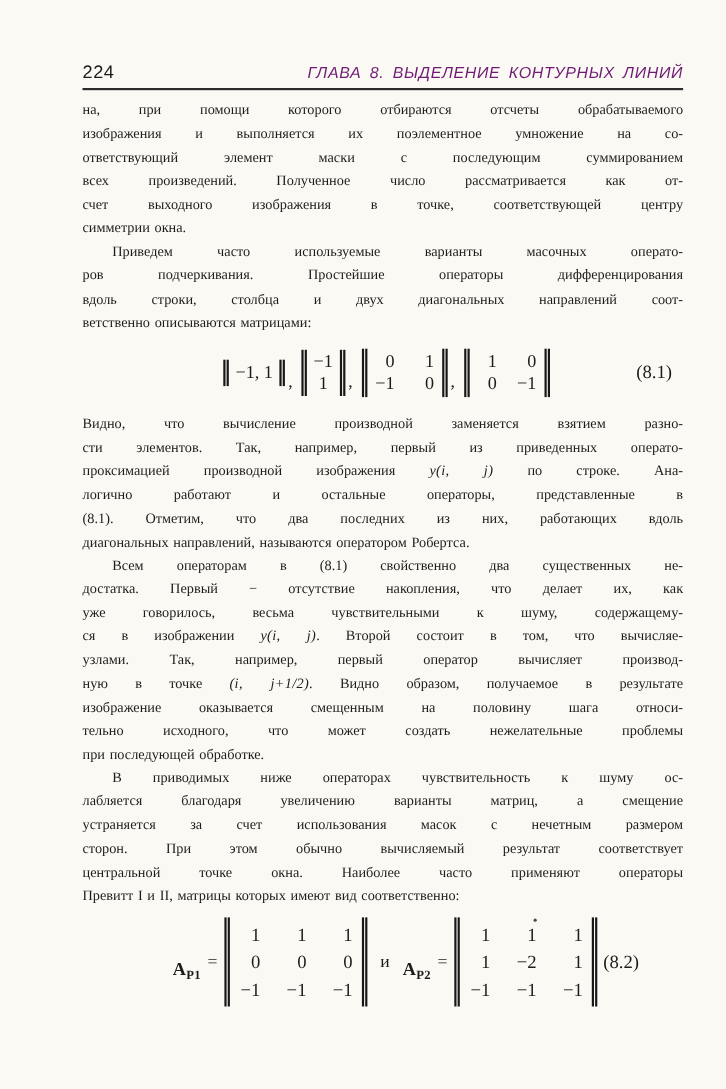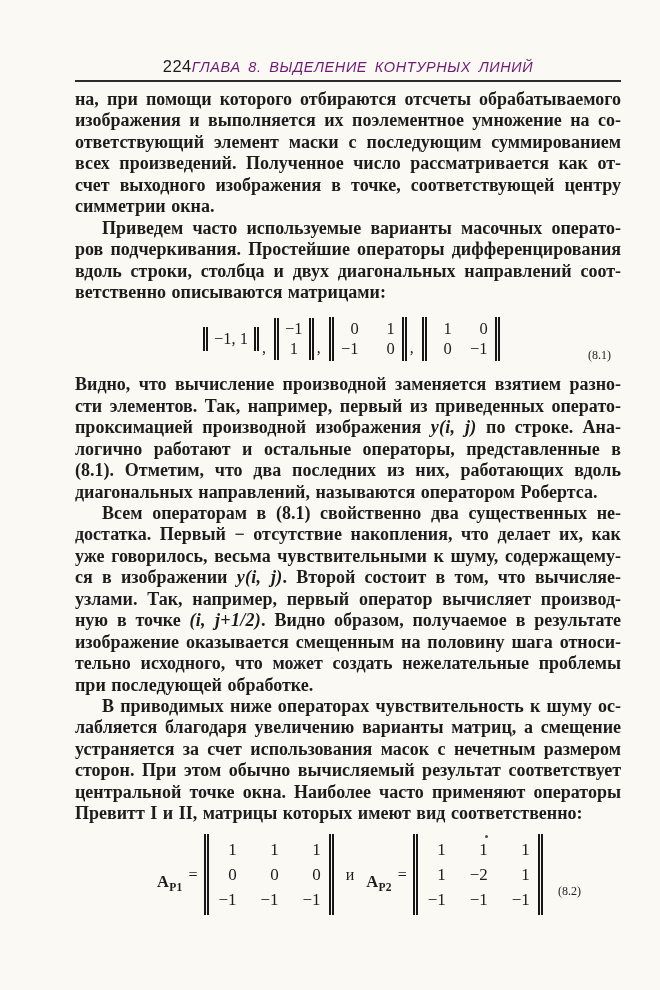--- a/index.html
+++ b/index.html
@@ -3,40 +3,40 @@
 <meta charset="utf-8">
 <style>
   html,body { margin:0; padding:0; }
   .page {
     position:relative; width:660px; height:990px;
     background:#faf9f4; overflow:hidden;
     font-family:"Liberation Serif", serif; color:#1d1c1a;
   }
   .content { position:absolute; left:75px; top:57px; width:546px; }
 
-  .header { display:flex; justify-content:center; align-items:baseline;
+  .header { display:flex; justify-content:space-between; align-items:baseline;
             border-bottom:2.5px solid #2c2c2c; padding-bottom:4px; }
   .pagenum { font-family:"Liberation Sans", sans-serif; font-size:16.5px;
              letter-spacing:.5px; color:#1c1c1c; }
   .runhead { font-family:"Liberation Sans", sans-serif; font-style:italic;
              font-size:14.5px; letter-spacing:.6px; word-spacing:3px; color:#701a75; }
 
   .bodytext { margin-top:7px; }
-  .line { font-size:18px; line-height:21.45px; height:21.45px;
+  .line { font-size:13px; line-height:21.45px; height:21.45px;
           text-align:justify; text-align-last:justify; word-spacing:1px;
-          white-space:nowrap; overflow:visible;font-weight:bold; }
+          white-space:nowrap; overflow:visible; }
   .line { white-space:normal; }
   .line.end { text-align-last:left; }
   .line.ind { text-indent:27px; }
   .math { font-style:italic; letter-spacing:.3px; }
 
   .formula { position:relative; display:flex; align-items:center; }
   .f1 { height:71px; padding-left:128px; }
   .f2 { height:96px; padding-left:82px; margin-top:2px; }
-  .f-label { position:absolute; top:50%; transform:translateY(-50%); font-size:12px;margin-top:16px; }
+  .f-label { position:absolute; top:50%; transform:translateY(-50%); font-size:17px; }
   .f1 .f-label { right:10px; }
   .f2 .f-label { right:40px; }
 
   .norm { border-left:5px double #171717; border-right:5px double #171717; }
   .rv { padding:2px 6px; font-size:16.5px; }
   .cv { display:inline-flex; flex-direction:column; align-items:center; padding:1px 6px; }
   .cv span { line-height:20px; font-size:16.5px; }
   .g2 { display:inline-grid; grid-template-columns:auto auto; column-gap:18px; padding:2px 7px; }
   .g2 .cell { text-align:right; min-width:18px; line-height:20px; font-size:16.5px; }
   .g3 { display:inline-grid; grid-template-columns:auto auto auto; column-gap:22px; padding:3px 8px; }

